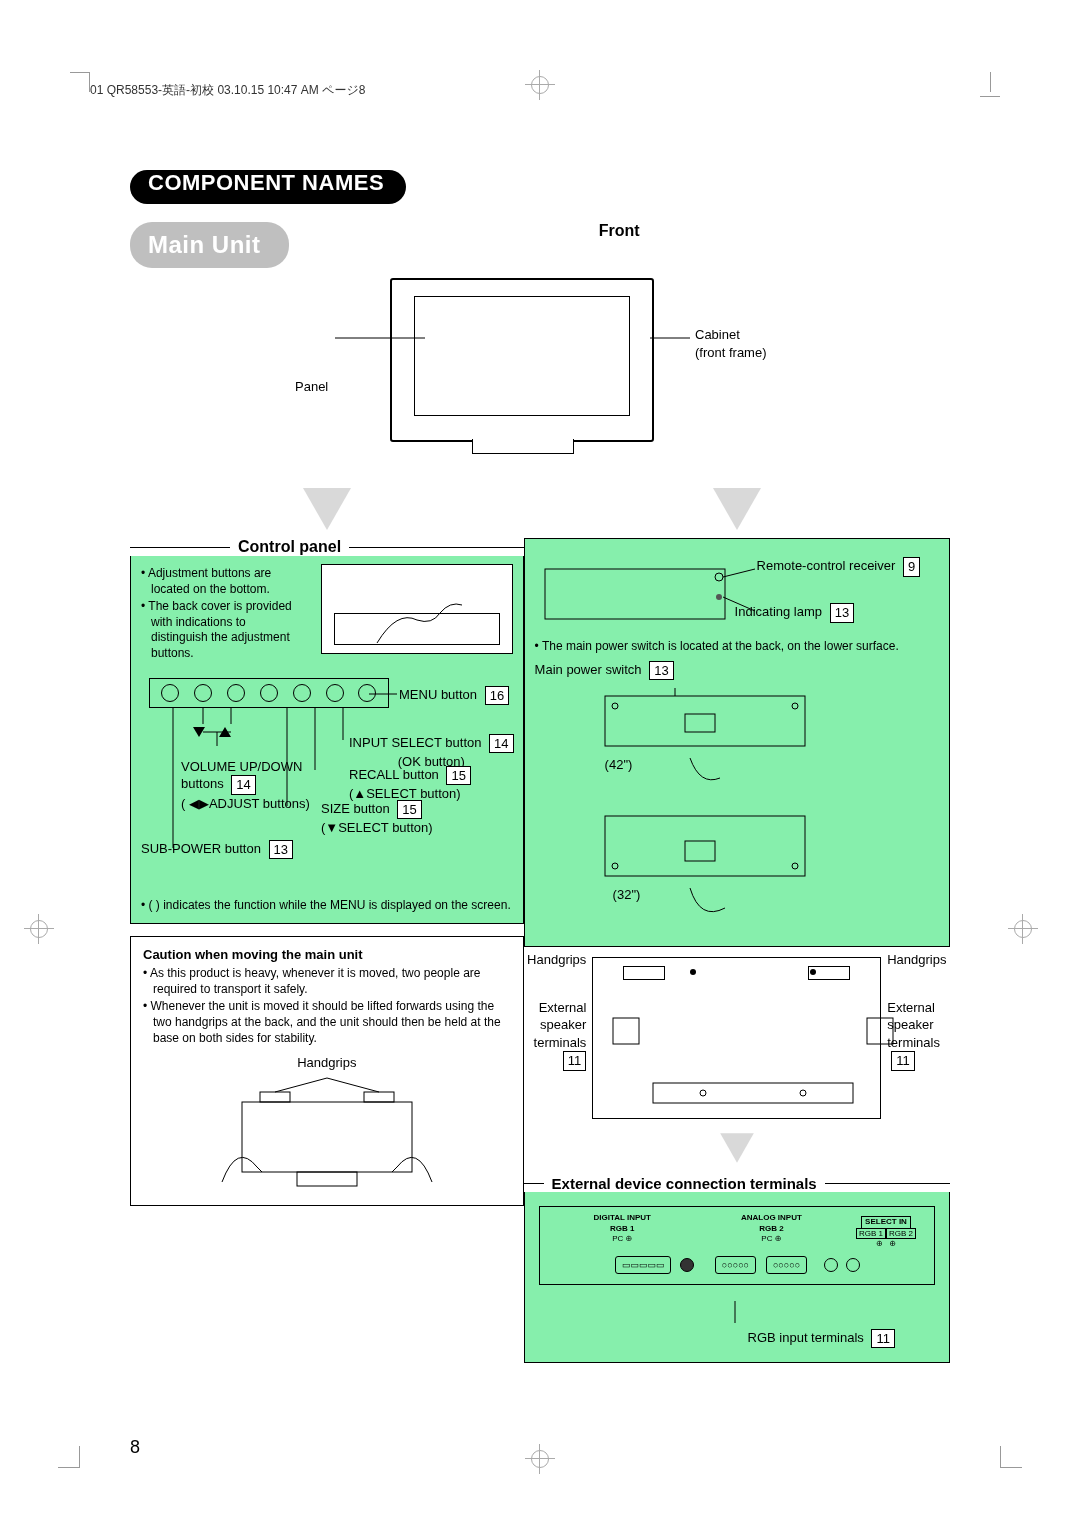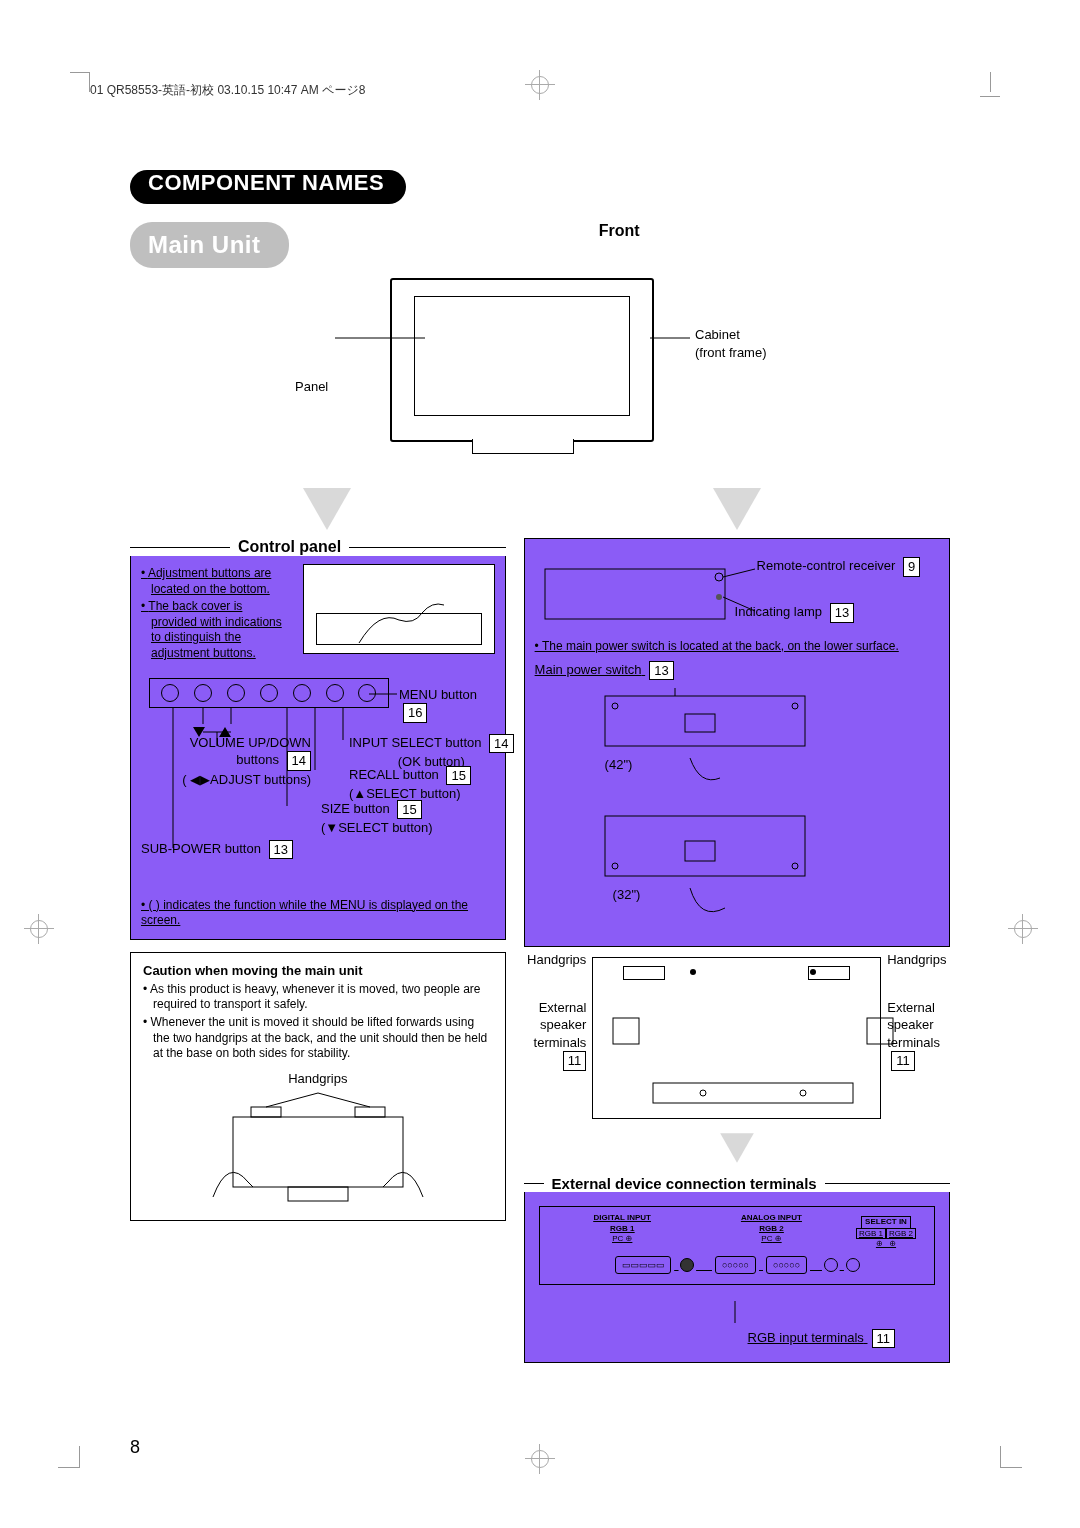--- a/index.html
+++ b/index.html
@@ -91,26 +91,24 @@
   }
   .label-line {
     stroke:#000;
     stroke-width:1;
     fill:none;
   }
   .small { font-size: 13px; line-height: 1.35; }
   .tiny { font-size: 12px; line-height: 1.3; }
   .box {
     border: 1px solid #000;
-    background: #8b5cf6;
-    text-decoration: underline;
+    background: #86efac;
   }
   .two-col {
     display: flex;
-    gap: 18px;
     align-items: flex-start;
   }
   .col-left { width: 48%; position:relative;}
   .col-right { width: 52%; position:relative;}
   .arrow-down {
     width: 0; height: 0;
     border-left: 24px solid transparent;
     border-right: 24px solid transparent;
     border-top: 42px solid #d9d9d9;
     position: relative;
@@ -333,21 +331,21 @@
             <span style="display:inline-block;width:6px;"></span>
             <span class="tri up"></span>
           </div>
 
           <div class="small" style="position:absolute; left:208px; top:56px; white-space:nowrap;text-align:center;">
             <span>INPUT SELECT button</span>
             <span class="ref-box">14</span>
             <div>(OK button)</div>
           </div>
 
-          <div class="small" style="position:absolute; left:40px; top:56px; width:130px;text-align:right;">
+          <div class="small" style="position:absolute; left:40px; top:80px; width:130px;">
             <span>VOLUME UP/DOWN buttons</span>
             <span class="ref-box">14</span>
             <div>( ◀▶ADJUST buttons)</div>
           </div>
 
           <div class="small" style="position:absolute; left:208px; top:88px; white-space:nowrap;">
             <span>RECALL button</span>
             <span class="ref-box">15</span>
             <div>(▲SELECT button)</div>
           </div>

